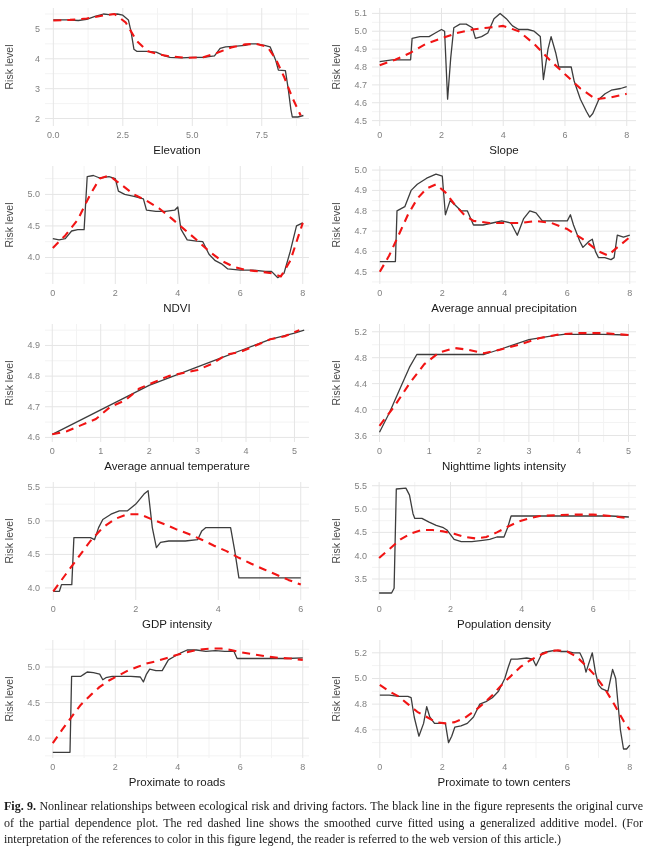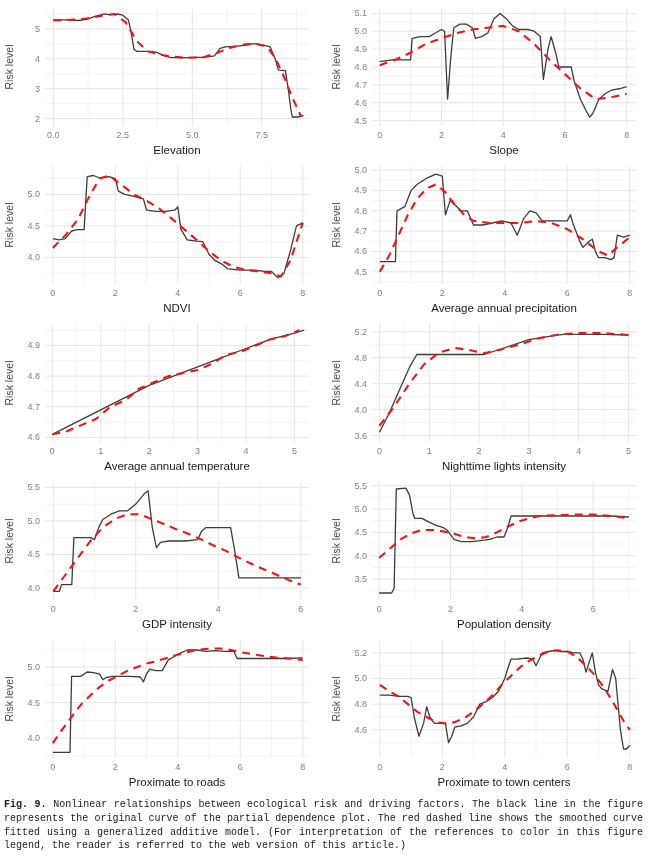--- a/index.html
+++ b/index.html
@@ -1,20 +1,20 @@
 <!DOCTYPE html>
 <html><head>
 <meta charset="utf-8">
 <style>
   html,body{margin:0;padding:0;background:#ffffff;}
   body{width:649px;font-family:"Liberation Sans",sans-serif;}
   .figure{width:649px;padding-top:2px;}
   .grid{display:grid;grid-template-columns:1fr 1fr;column-gap:4px;width:649px;}
   .plot-cell{display:flex;justify-content:center;align-items:flex-start;}
-  .caption{font-family:Liberation Mono, monospace;font-size:10px;line-height:1.38;color:#1a1a1a;
+  .caption{font-family:Liberation Serif, serif;font-size:12px;line-height:1.38;color:#1a1a1a;
            text-align:justify;padding:6px 6px 4px 4px;}
   .caption .cap-label{font-weight:bold;}
   svg text{font-family:"Liberation Sans",sans-serif;}
 </style>
 </head>
 <body>
 
 <div class="figure">
   <div class="grid">
     <div class="plot-cell">

